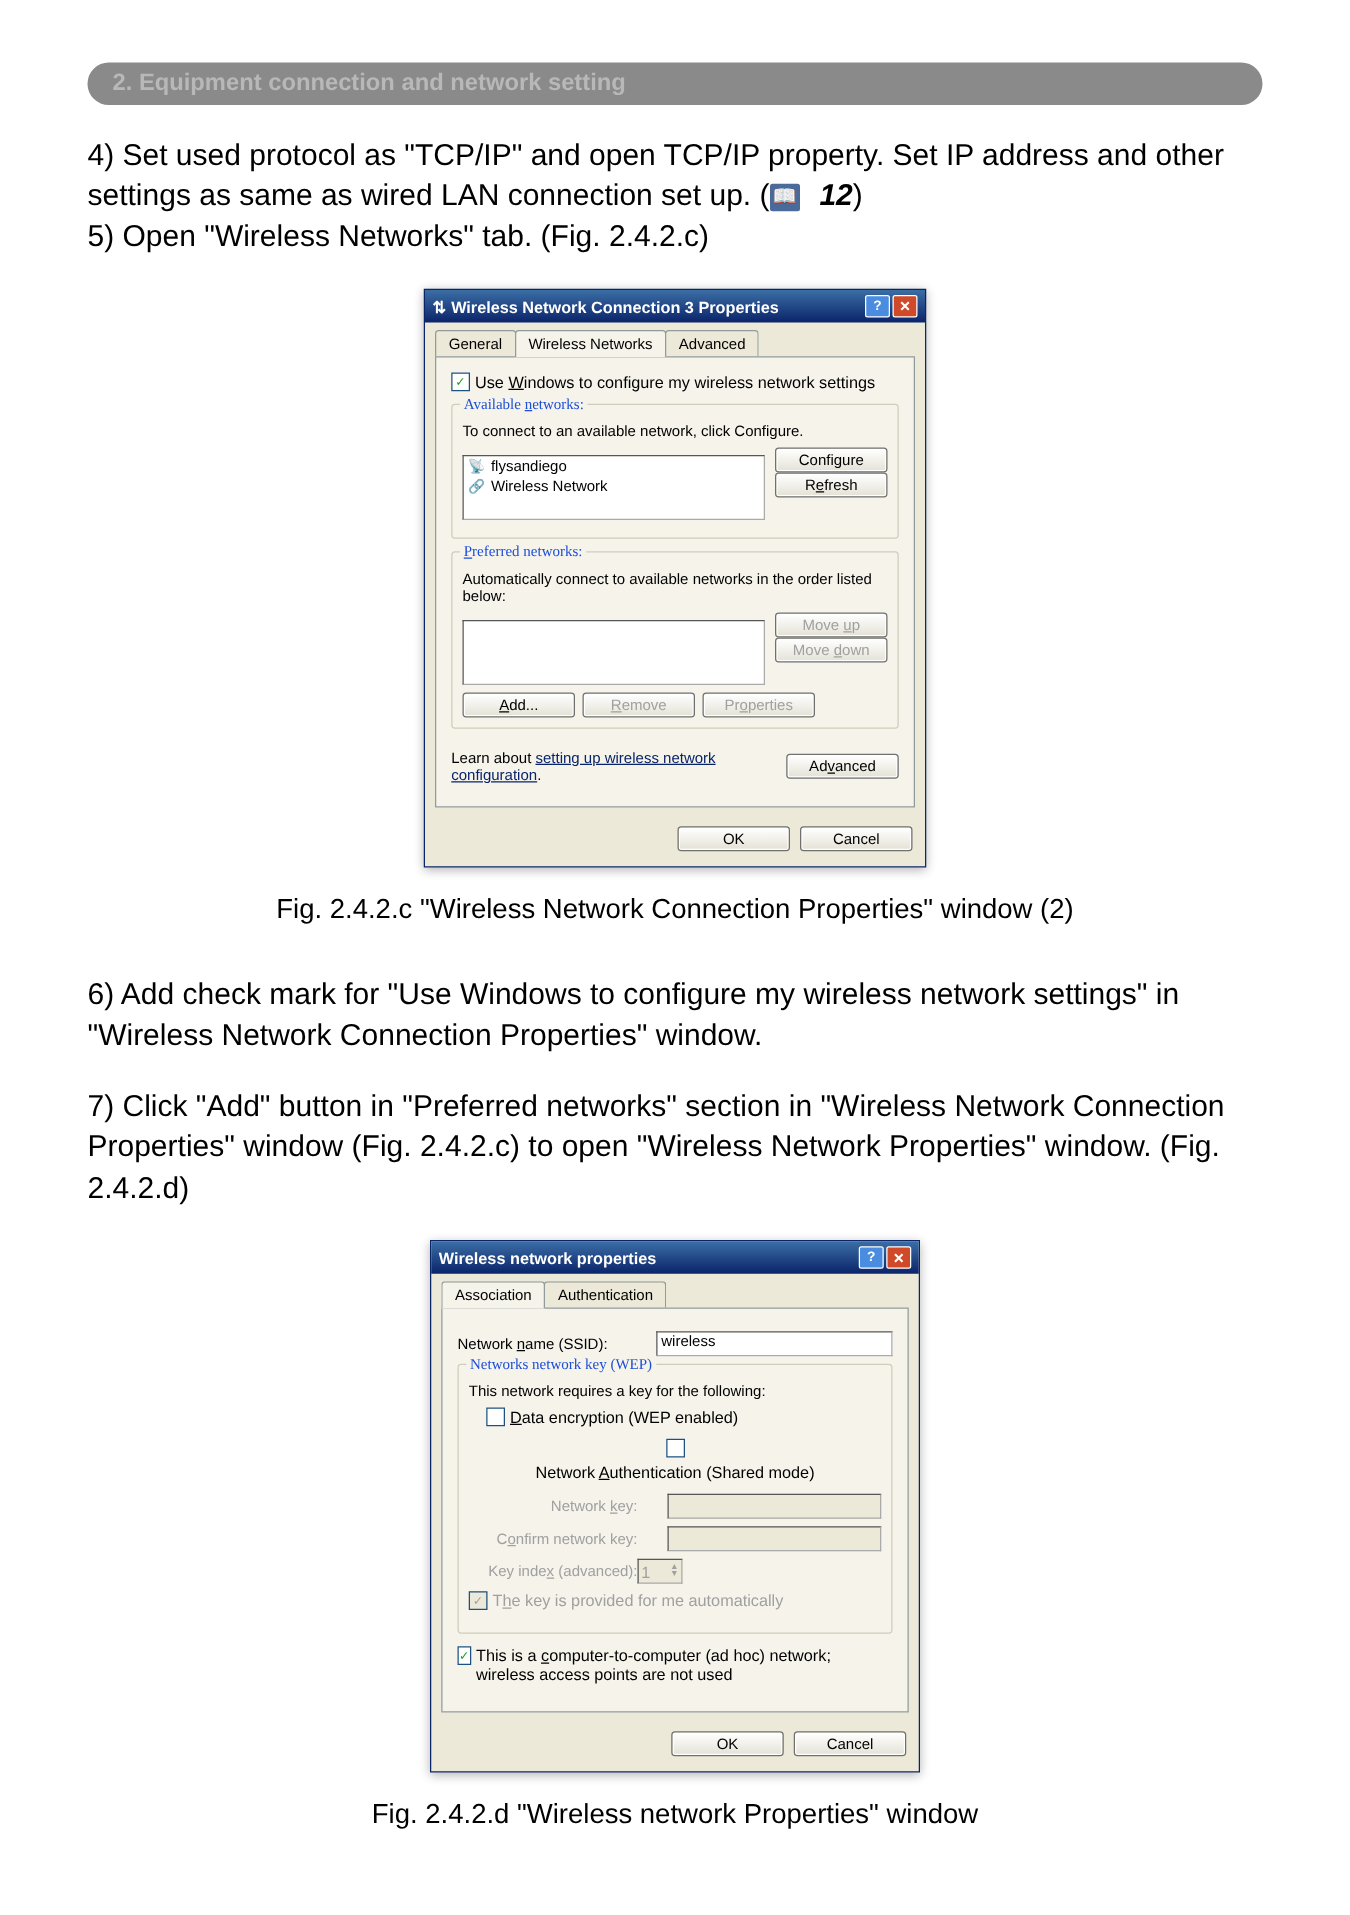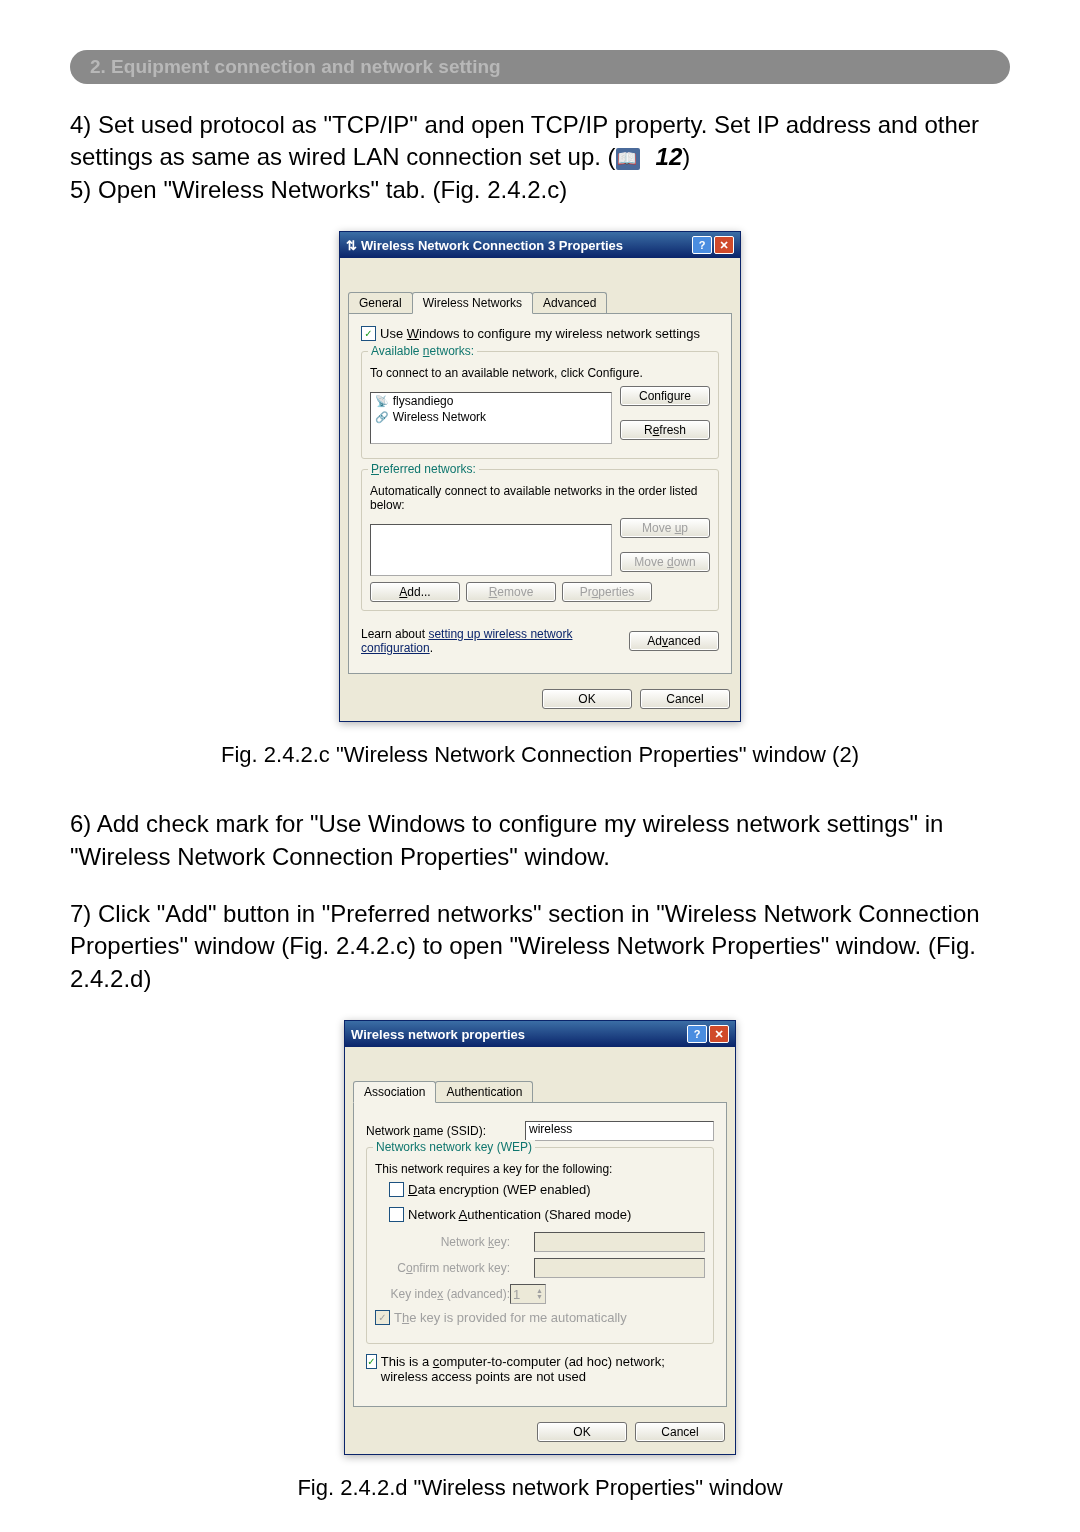--- a/index.html
+++ b/index.html
@@ -101,21 +101,20 @@
       gap: 0;
     }
     .tab {
       border: 1px solid #919b9c;
       border-bottom: none;
       background: #ece9d8;
       padding: 3px 10px;
       font-size: 12px;
       border-radius: 3px 3px 0 0;
       margin-right: -1px;
-      margin-top: 28px;
     }
     .tab.active {
       background: #f5f3ea;
       border-bottom: 1px solid #f5f3ea;
       position: relative;
       z-index: 2;
     }
     .tab-content {
       border: 1px solid #919b9c;
       margin: 0 8px 8px 8px;
@@ -149,22 +148,23 @@
       margin-bottom: 10px;
       padding: 8px;
       position: relative;
     }
     .groupbox-title {
       position: absolute;
       top: -8px;
       left: 6px;
       background: #f5f3ea;
       padding: 0 3px;
-      color: #0f766e;
-      font-size: 12px;
+      color: #1d4ed8;
+      font-size: 12px;
+      font-family: Liberation Serif, serif;
     }
 
     .listbox {
       border: 1px inset #aaa;
       background: #fff;
       height: 50px;
       margin: 6px 0;
       overflow: hidden;
     }
     .listbox-item {
@@ -188,21 +188,21 @@
       min-width: 64px;
       text-align: center;
     }
     .btn.disabled {
       color: #a0a0a0;
     }
 
     .btn-col {
       display: flex;
       flex-direction: column;
-      gap: 14px;
+      gap: 0;
       margin-left: 8px;
     }
     .flex-row { display: flex; }
     .flex-row .grow { flex: 1; }
 
     .small-note { font-size: 12px; margin: 6px 0;}
 
     .link-text {
       color: #0a246a;
       text-decoration: underline;
@@ -375,21 +375,21 @@
         <div class="text-input">wireless</div>
       </div>
 
       <div class="groupbox">
         <div class="groupbox-title">Networks network key (WEP)</div>
         <div class="small-note">This network requires a key for the following:</div>
         <div class="checkbox-row" style="margin-left:14px;">
           <span class="checkbox"></span>
           <span><span class="underline-letter">D</span>ata encryption (WEP enabled)</span>
         </div>
-        <div class="checkbox-row" style="margin-left:14px;">
+        <div class="checkbox-row" style="flex-direction:column;">
           <span class="checkbox"></span>
           <span>Network <span class="underline-letter">A</span>uthentication (Shared mode)</span>
         </div>
 
         <div class="form-row">
           <div class="form-label disabled">Network <span class="underline-letter">k</span>ey:</div>
           <div class="text-input disabled"></div>
         </div>
         <div class="form-row">
           <div class="form-label disabled">C<span class="underline-letter">o</span>nfirm network key:</div>

